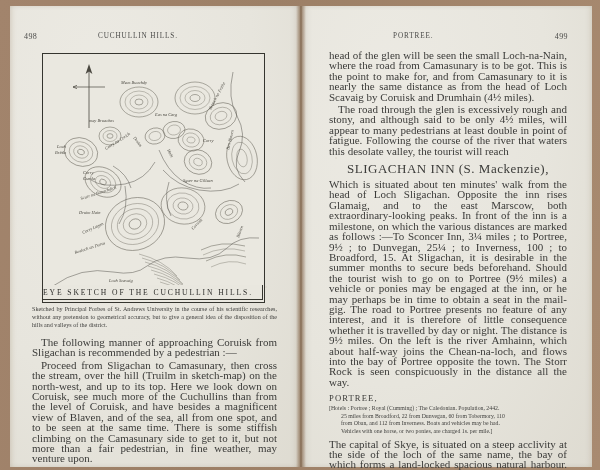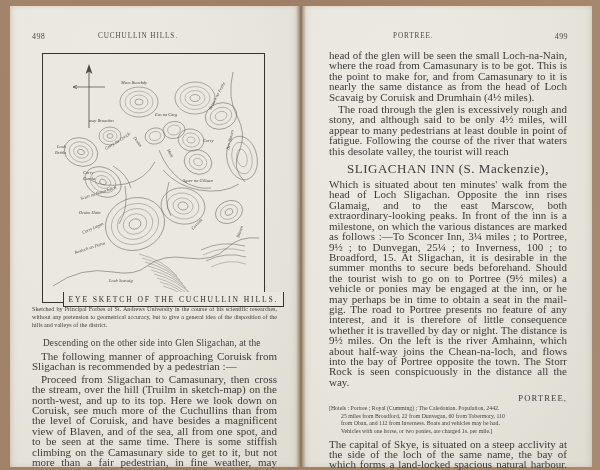--- a/index.html
+++ b/index.html
@@ -106,21 +106,21 @@
   }
   .subhead {
     font-size: 13px;
     text-align: center;
     letter-spacing: .5px;
     margin: 5px 0 2px 0;
     color:#3b3b39;
   }
   .centerhead {
     font-size: 8.6px;
-    text-align:right;
+    text-align:left;
     letter-spacing: 1.1px;
     margin: 6px 0 2px 0;
     color:#3b3b39;
   }
   .bracket {
     font-size: 5.8px;
     line-height: 7.6px;
     margin: 0 0 3px 0;
     text-align: justify;
     color:#3f3f3d;
@@ -130,28 +130,27 @@
   .plate {
     position:absolute;
     left: 42px; top: 47px;
     width: 221px; height: 248px;
     border: 1.1px solid #35352f;
     background: #e9e7df;
     overflow:hidden;
   }
   .plate-caption {
     position:absolute;
-    left: 42px; top: 286px;
+    left: 42px; top: 279px;
     width: 221px; height: 15px;
     border: 1.1px solid #35352f;
     border-top: none;
     box-sizing: border-box;
-    display:flex; align-items:center; justify-content:center;
+    display:flex; align-items:center; justify-content:flex-start;
     background:#e9e7df;
-    margin-left:21px;
   }
   .plate-caption span {
     font-size: 7.6px;
     letter-spacing: 1.9px;
     color:#2e2e2b;
     white-space:nowrap;
   }
   svg.mapsvg { display:block; }
   .hill { fill:none; stroke:#6d6a60; stroke-width:.55; }
   .hill2 { fill:none; stroke:#7d7a70; stroke-width:.45; }
@@ -162,21 +161,21 @@
   }
 </style>
 </head>
 <body>
 
 <div id="scan">
 
   <div class="sheet left">
     <div class="speckle"></div>
 
-    <div class="folio" style="left:22px;text-align:center;">498</div>
+    <div class="folio" style="left:14px;text-align:center;">498</div>
     <div class="runhead" style="left:88px;">CUCHULLIN HILLS.</div>
 
     <div class="plate" style="left:32px;">
       <svg class="mapsvg" width="219" height="246" viewBox="0 0 219 246">
         <rect x="0" y="0" width="219" height="246" fill="#eae8e0"></rect>
 
         <g>
           <line x1="46" y1="14" x2="46" y2="74" stroke="#4a4840" stroke-width=".8"></line>
           <polygon points="46,10 42.6,20 46,17.6 49.4,20" fill="#4a4840"></polygon>
           <line x1="30" y1="33" x2="62" y2="33" stroke="#4a4840" stroke-width=".7"></line>
@@ -303,21 +302,20 @@
 
     <div class="plate-caption" style="left:32px;">
       <span>EYE SKETCH OF THE CUCHULLIN HILLS.</span>
     </div>
 
     <div class="col" style="left:22px; top:299px; width:245px;">
       <p class="caption">Sketched by Principal Forbes of St. Andrews University in the course of his scientific researches, without any pretension to geometrical accuracy, but to give a general idea of the disposition of the hills and valleys of the district.</p>
     </div>
 
     <div class="col" style="left:22px; top:331px; width:245px;">
-      <p class="lead">Descending on the other side into Glen Sligachan, at the</p>
       <p class="body-p">The following manner of approaching Coruisk from Sligachan is recommended by a pedestrian :—</p>
       <p class="body-p">Proceed from Sligachan to Camasunary, then cross the stream, over the hill (Truilm in sketch-map) on the north-west, and up to its top.  Here we look down on Coruisk, see much more of the Cuchullins than from the level of Coruisk, and have besides a magnificent view of Blaven, and of the sea, all from one spot, and to be seen at the same time.  There is some stiffish climbing on the Camasunary side to get to it, but not more than a fair pedestrian, in fine weather, may venture upon.</p>
     </div>
   </div>
 
   <div class="sheet right">
     <div class="speckle"></div>
 
     <div class="runhead" style="left:92px;">PORTREE.</div>
     <div class="folio" style="right:24px;">499</div>

